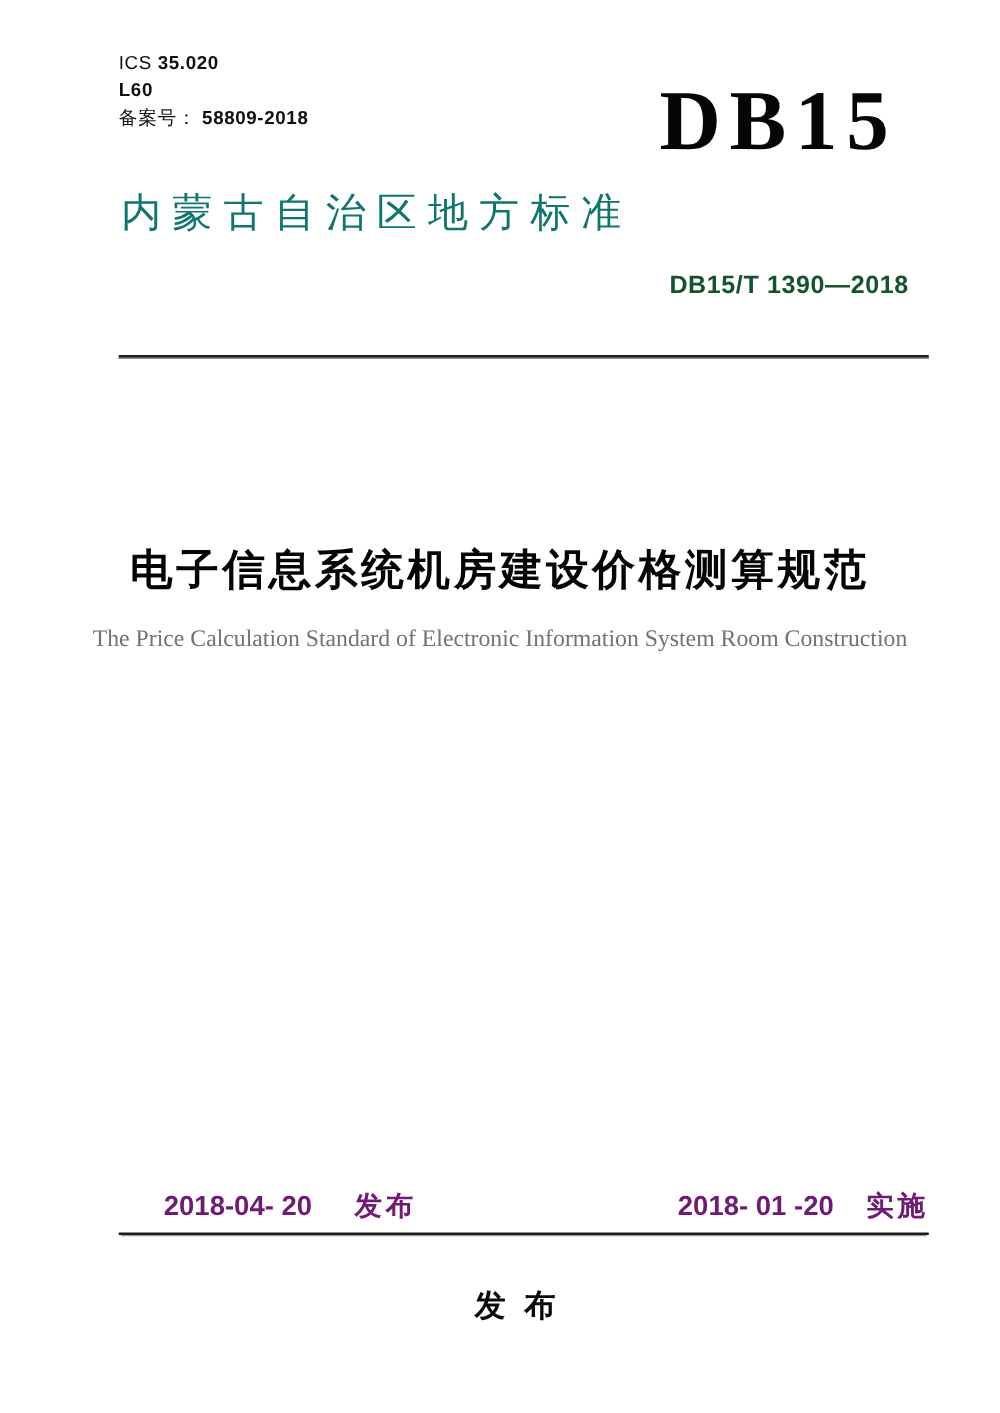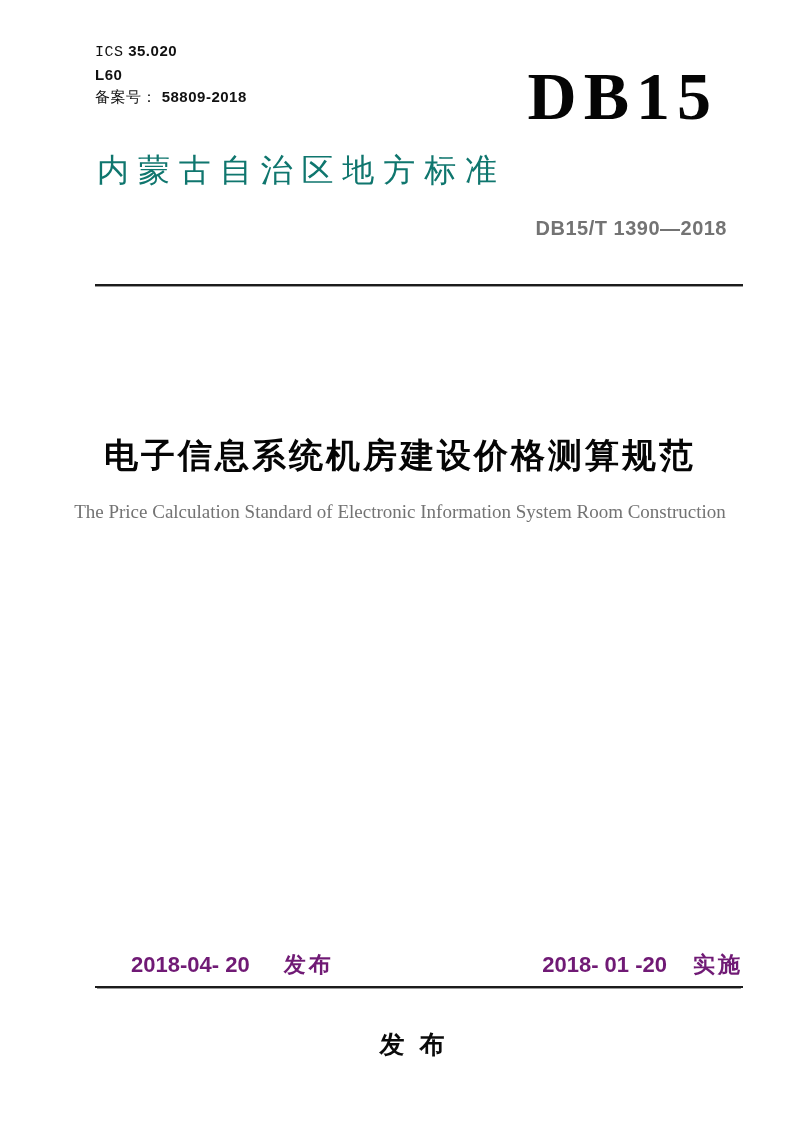--- a/index.html
+++ b/index.html
@@ -17,21 +17,21 @@
   .meta {
     position: absolute;
     left: 95px;
     top: 40px;
     font-size: 15px;
     line-height: 22px;
     color: #111;
     letter-spacing: 0.5px;
   }
   .meta .row { white-space: nowrap; }
-  .serif-label { font-family: Liberation Mono, monospace; font-weight: 400; }
+  .serif-label { font-family: Liberation Sans, sans-serif; font-weight: 400; }
   .meta-value { font-weight: 700; }
 
   
   .logo {
     position: absolute;
     top: 62px;
     right: 82px;
     font-family: "Liberation Serif", serif;
     font-weight: 700;
     font-size: 68px;
@@ -59,21 +59,21 @@
   }
 
   
   .standard-code {
     position: absolute;
     top: 217px;
     right: 73px;
     font-size: 20px;
     font-weight: 700;
     letter-spacing: 0.5px;
-    color: #737373;
+    color: #14532d;
     white-space: nowrap;
     padding-left: 36px;
   }
 
   .divider {
     position: absolute;
     left: 95px;
     top: 284px;
     width: 648px;
     height: 2px;

